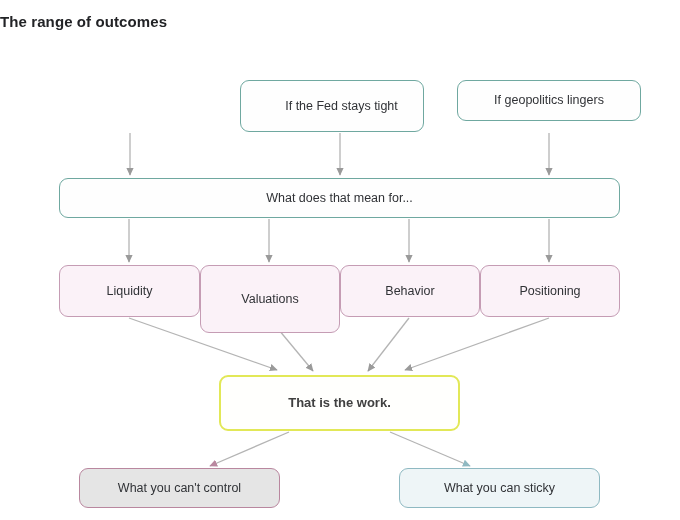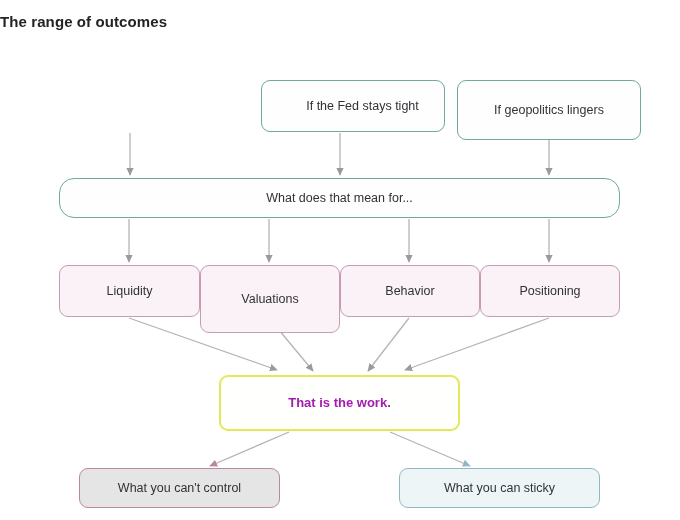--- a/index.html
+++ b/index.html
@@ -65,28 +65,28 @@
   .node.pink-fill {
     border-color: #b9879f;
     background: #e5e5e5;
   }
   .node.yellow {
     border-color: #e2e857;
     background: #fffffd;
     border-width: 2px;
     font-weight: bold;
     font-size: 13px;
-    color: #a21caf;
+    color: #404040;
   }
   
   #n-inflation { left: 36px;  top: 80px;  width: 188px; height: 52px; }
-  #n-fed       { left: 261px; top: 80px;  width: 184px; height: 52px; padding-left: 19px; }
-  #n-geo       { left: 457px; top: 80px;  width: 184px; height: 60px; }
+  #n-fed       { left: 240px; top: 80px;  width: 184px; height: 52px; padding-left: 19px; }
+  #n-geo       { left: 457px; top: 80px;  width: 184px; height: 41px; }
   
-  #n-meanfor   { left: 59px;  top: 178px; width: 561px; height: 40px; border-radius: 15px; }
+  #n-meanfor   { left: 59px;  top: 178px; width: 561px; height: 40px; }
   
   #n-liquidity   { left: 59px;  top: 265px; width: 141px; height: 52px; }
   #n-valuations  { left: 200px; top: 265px; width: 140px; height: 68px; }
   #n-behavior    { left: 340px; top: 265px; width: 140px; height: 52px; }
   #n-positioning { left: 480px; top: 265px; width: 140px; height: 52px; }
   
   #n-work      { left: 219px; top: 375px; width: 241px; height: 56px; }
   
   #n-cant      { left: 79px;  top: 468px; width: 201px; height: 40px; }
   #n-can       { left: 399px; top: 468px; width: 201px; height: 40px; }

